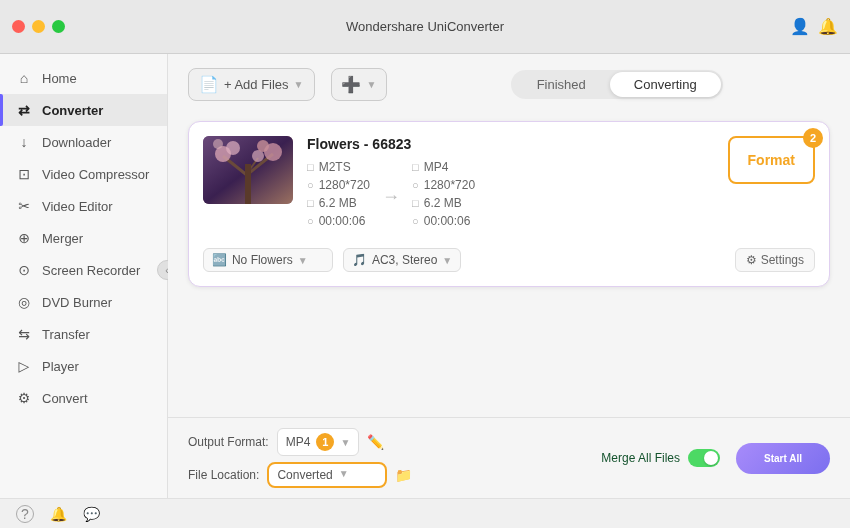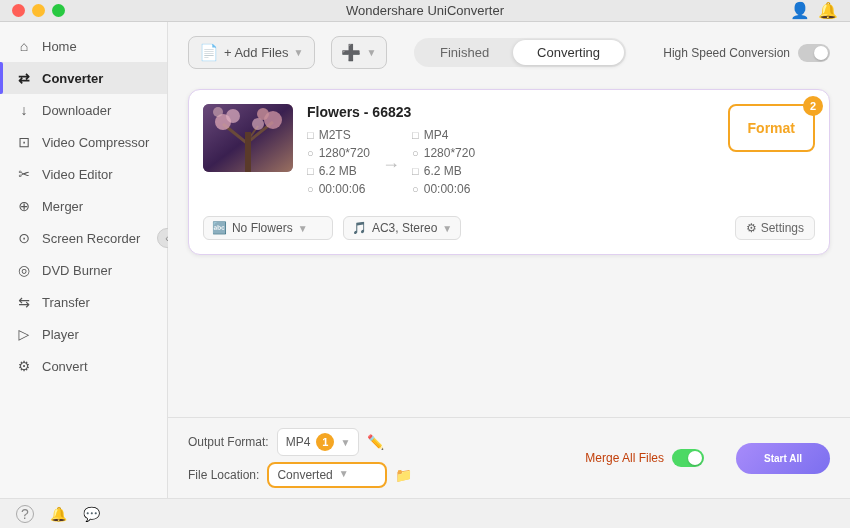--- a/index.html
+++ b/index.html
@@ -8,21 +8,21 @@
       background: #f0f0f0;
       width: 850px;
       height: 528px;
       overflow: hidden;
       display: flex;
       flex-direction: column;
     }
 
     
     .titlebar {
-      height: 22px;
+      height: 54px;
       background: #e8e8e8;
       display: flex;
       align-items: center;
       justify-content: center;
       position: relative;
       border-bottom: 1px solid #d0d0d0;
     }
     .titlebar-buttons {
       position: absolute;
       left: 12px;
@@ -362,21 +362,20 @@
       margin-left: auto;
     }
 
     
     .bottom-bar {
       background: #f5f5f5;
       border-top: 1px solid #e0e0e0;
       padding: 10px 20px;
       display: flex;
       align-items: center;
-      gap: 16px;
     }
     .output-format-group {
       display: flex;
       flex-direction: column;
       gap: 6px;
     }
     .output-row {
       display: flex;
       align-items: center;
       gap: 8px;
@@ -416,21 +415,21 @@
       font-size: 12px;
       cursor: pointer;
       gap: 6px;
       min-width: 120px;
     }
     .merge-group {
       display: flex;
       align-items: center;
       gap: 8px;
       font-size: 12px;
-      color: #c2410c;
+      color: #14532d;
       margin-left: auto;
     }
     .toggle-on {
       width: 32px;
       height: 18px;
       background: #4cd964;
       border-radius: 9px;
       position: relative;
     }
     .toggle-on::after {
@@ -555,24 +554,20 @@
 
       <div class="tab-group">
         <button class="tab">
           <span>Finished</span>
         </button>
         <button class="tab active">
           <span>Converting</span>
         </button>
       </div>
 
-      <div class="high-speed">
-        <span>High Speed Conversion</span>
-        <div class="toggle-off"></div>
-      </div>
     </div>
 
     <div class="file-list">
       <div class="file-card">
         <div class="file-card-top">
 
           <div class="file-thumb">
             <div class="thumb-img">
               <svg width="90" height="68" viewBox="0 0 90 68" xmlns="http://www.w3.org/2000/svg">
                 <defs>

